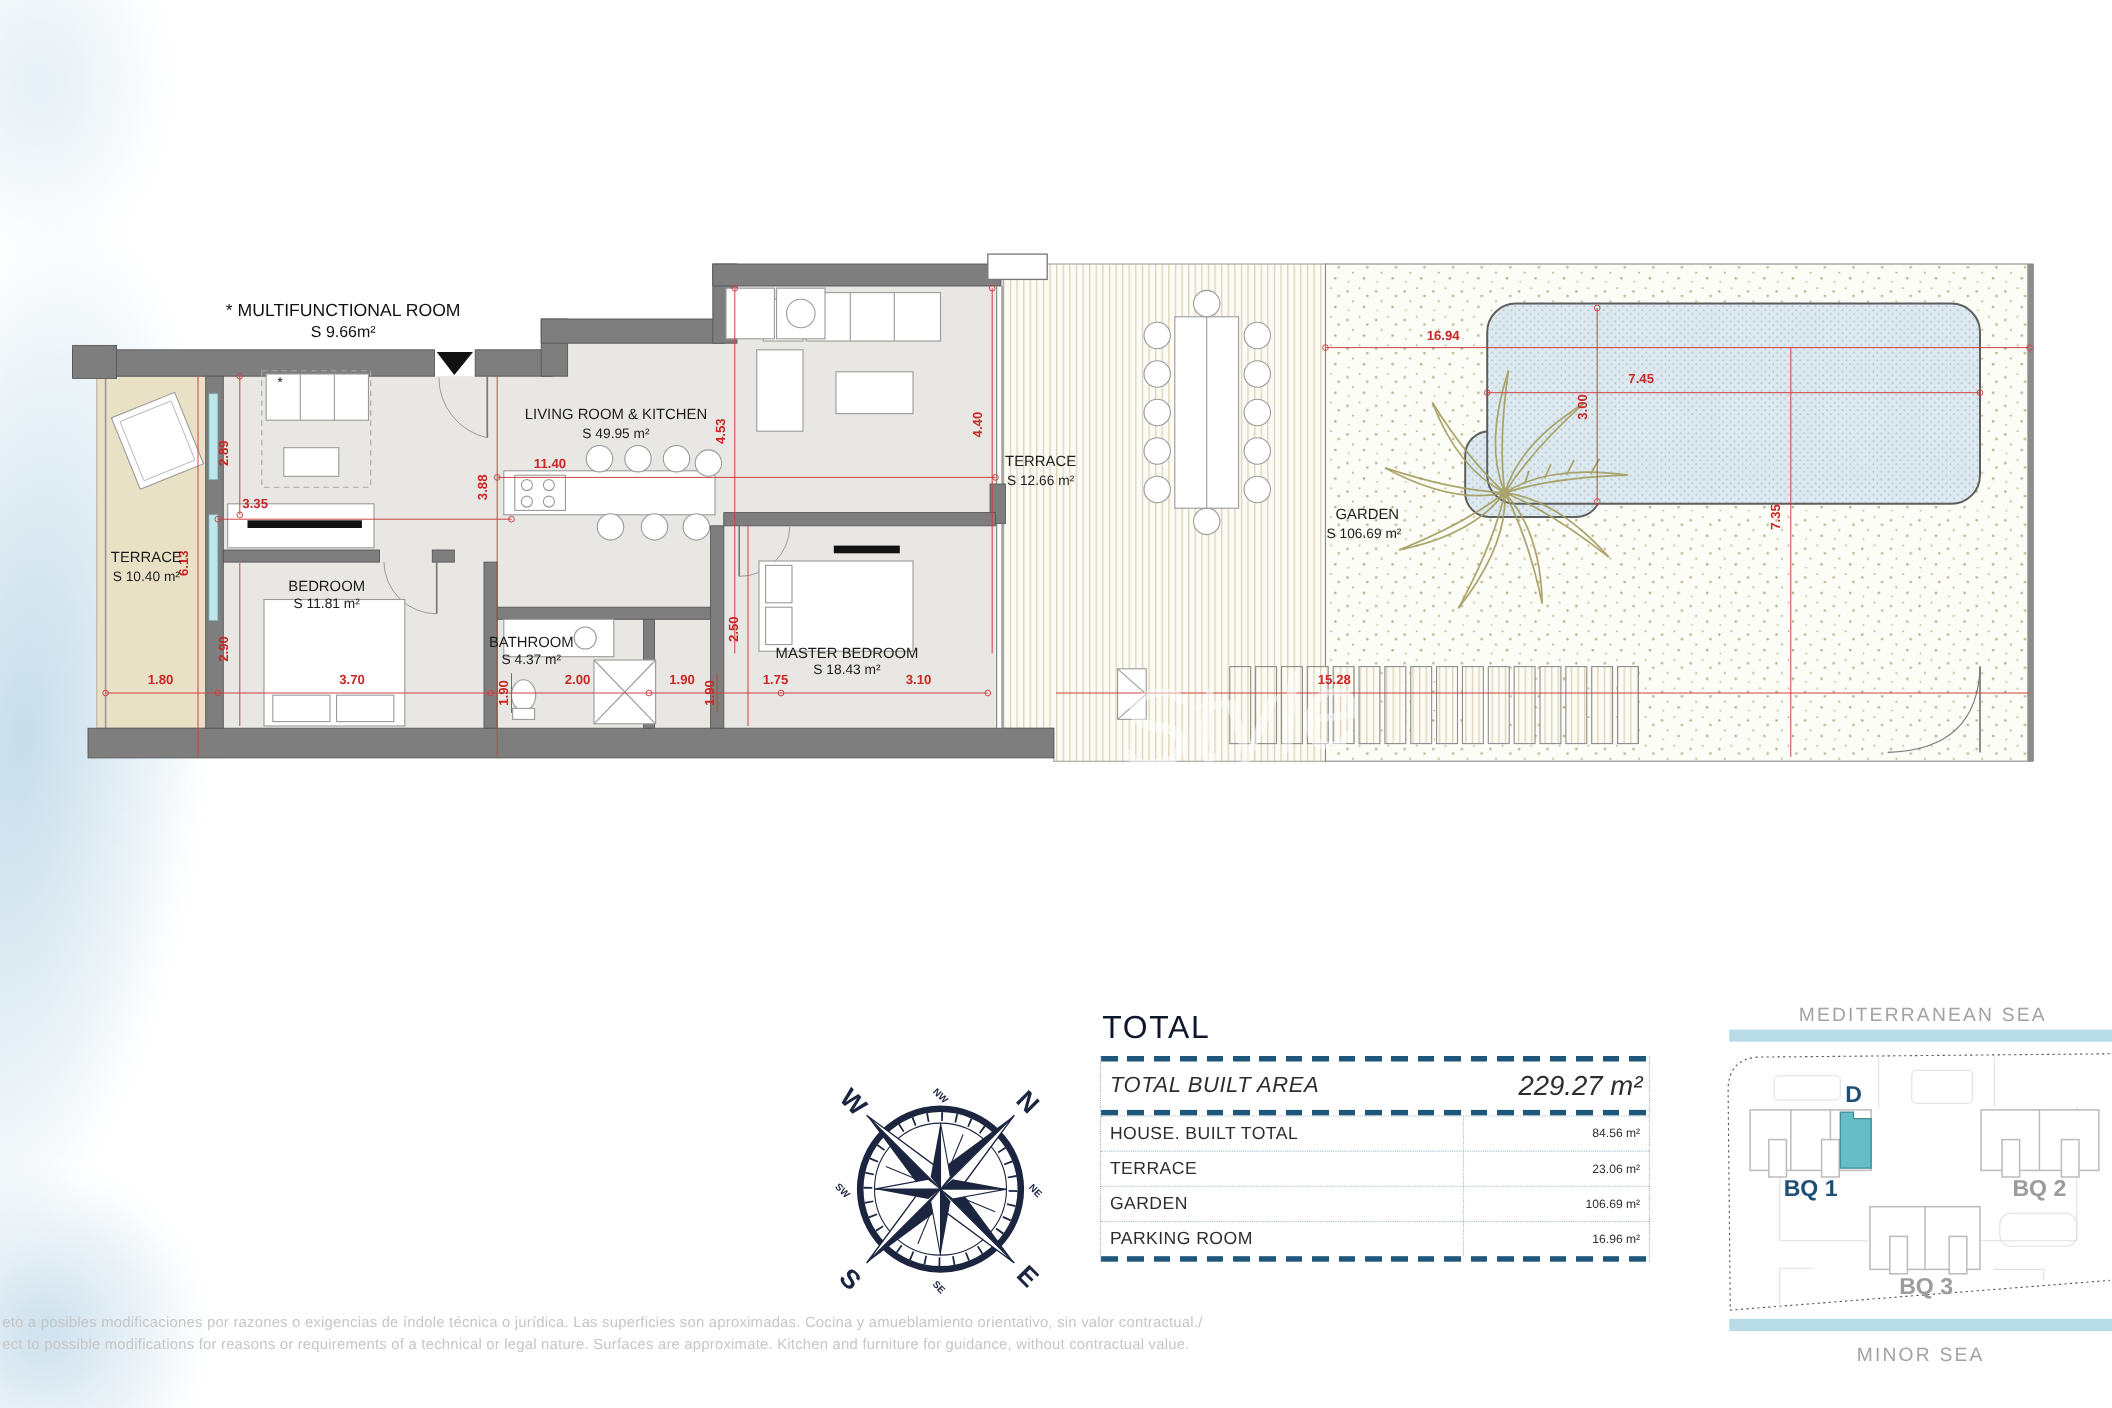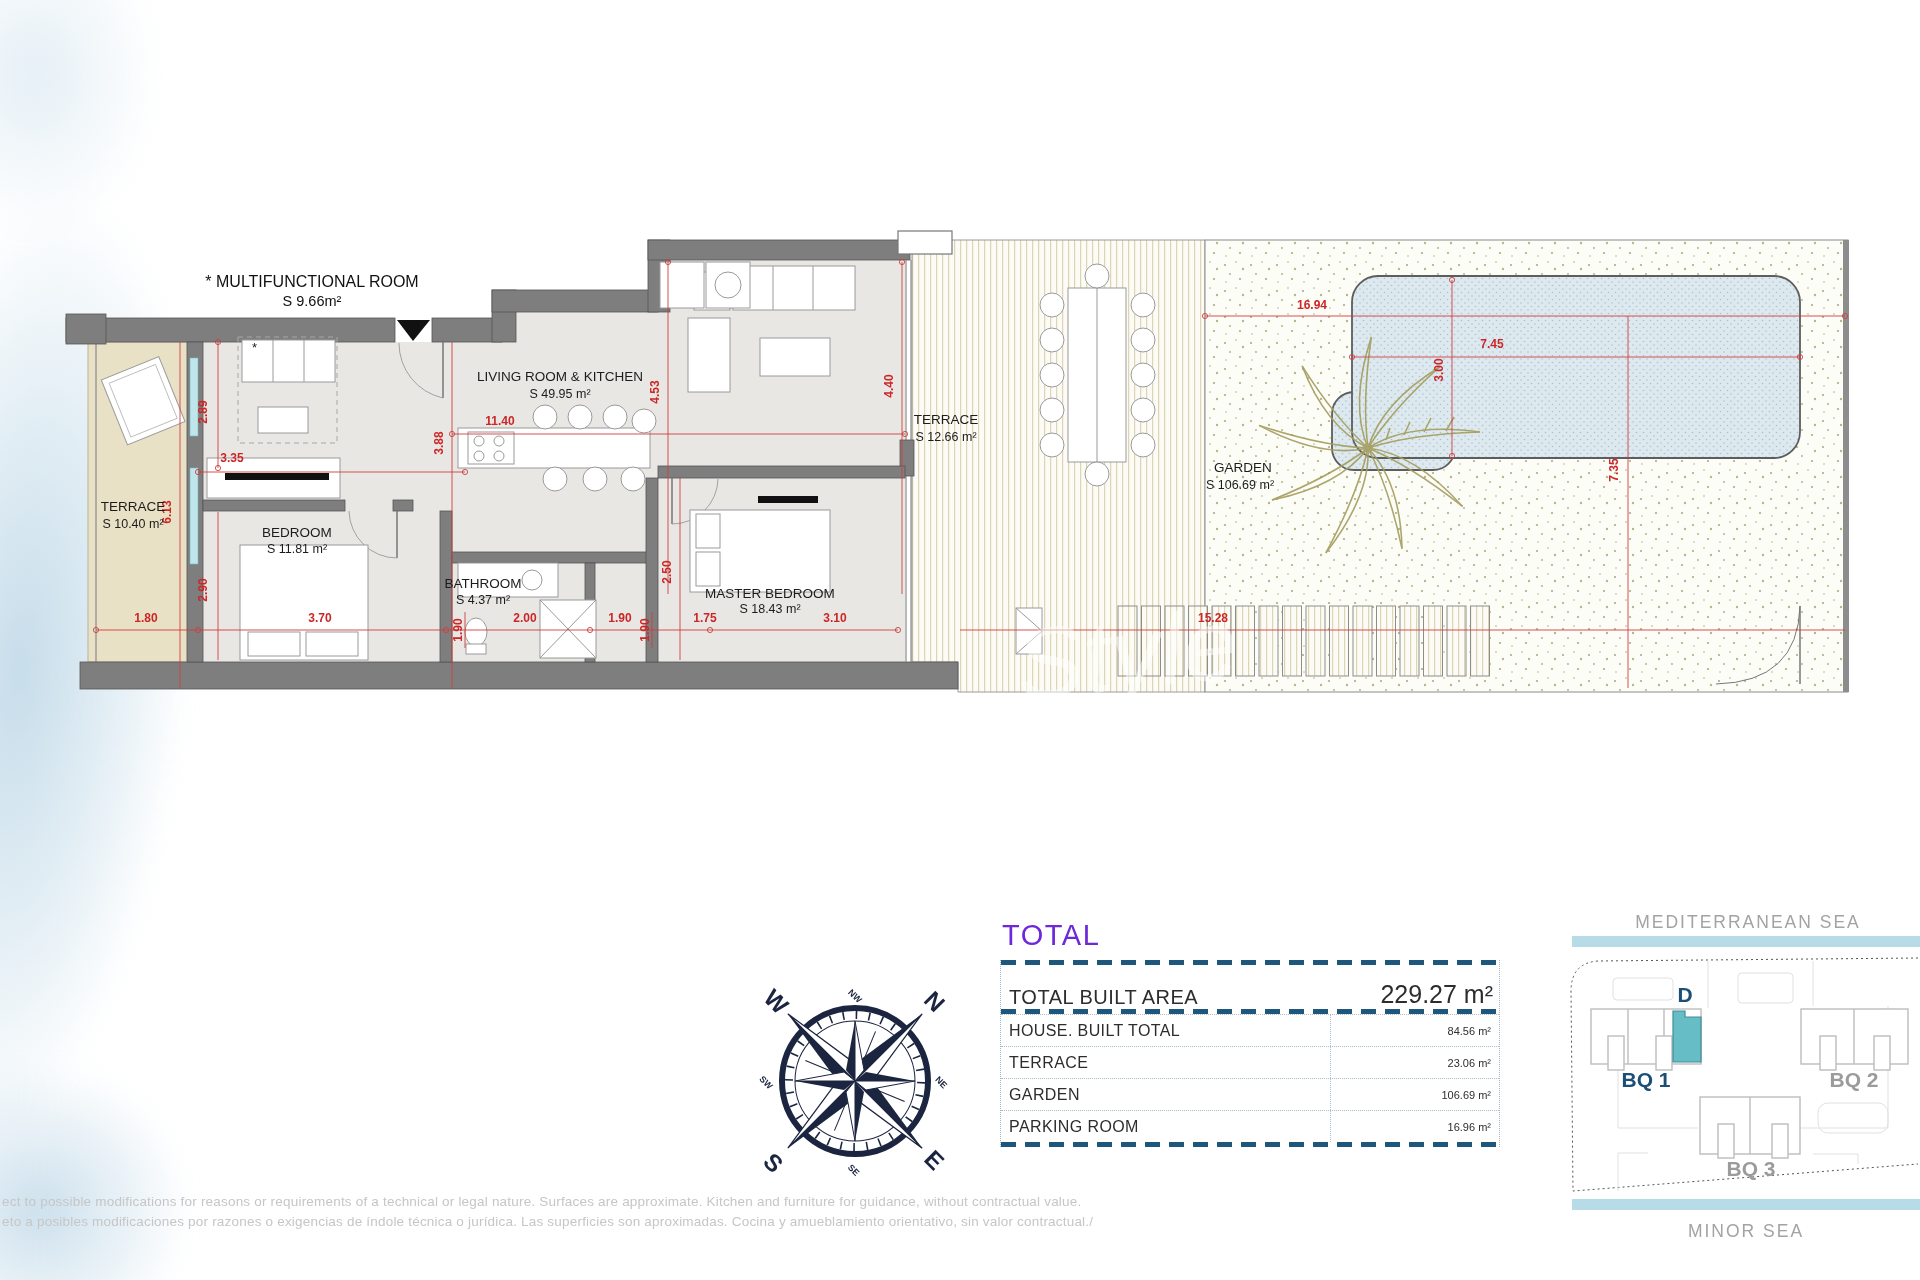--- a/index.html
+++ b/index.html
@@ -19,24 +19,24 @@
   .plantitle{font-size:16px;fill:#111;text-anchor:middle;}
   .plantitle2{font-size:14.5px;fill:#111;text-anchor:middle;}
   .dim{font-size:12px;font-weight:bold;fill:#cc2626;text-anchor:middle;}
   .dimline{stroke:#d04040;stroke-width:0.9;fill:none;}
   .dimdot{fill:none;stroke:#d04040;stroke-width:0.9;}
   .wall{fill:#7e7e7e;stroke:#565656;stroke-width:0.8;}
   .furn{fill:#ffffff;stroke:#9a9a9a;stroke-width:1;}
   .furnln{stroke:#9a9a9a;stroke-width:1;fill:none;}
   
   .total-table{position:absolute;left:1000px;top:919px;width:500px;color:#2d2d2d;}
-  .tt-title{font-size:29px;letter-spacing:1.5px;color:#6d28d9;margin:0 0 8px 2px;}
+  .tt-title{font-size:29px;letter-spacing:1.5px;color:#0f172a;margin:0 0 8px 2px;}
   .tt-box{border-left:1px dotted #9db6c4;border-right:1px dotted #9db6c4;}
   .tt-dash{height:5px;background:repeating-linear-gradient(90deg,#1f567c 0 15px,rgba(0,0,0,0) 15px 24px);}
-  .tt-total-row{display:flex;align-items:flex-end;height:44px;padding:0 6px 0 8px;}
+  .tt-total-row{display:flex;align-items:center;height:44px;padding:0 6px 0 8px;font-style:italic;}
   .tt-label-lg{flex:1;font-size:20px;letter-spacing:0.5px;}
   .tt-value-lg{font-size:25px;}
   .tt-row{display:flex;align-items:center;height:31px;padding-left:8px;border-top:1px dotted #aabfcb;}
   .tt-row:first-of-type{border-top:none;}
   .tt-row .lab{flex:1;font-size:16px;letter-spacing:0.4px;}
   .tt-row .val{width:160px;text-align:right;font-size:11px;align-self:stretch;
                display:flex;align-items:center;justify-content:flex-end;
                border-left:1px dotted #aabfcb;padding-right:8px;}
   
   .disclaimer{position:absolute;left:2px;top:1192px;width:1000px;color:#c6c6c6;
@@ -479,17 +479,17 @@
       <line x1="192" y1="199" x2="192" y2="256"></line>
       <rect x="160" y="226" width="16" height="34"></rect>
       <rect x="214" y="226" width="16" height="34"></rect>
     </g>
     <text x="193" y="278" font-size="21" font-weight="bold" fill="#9b9b9b" text-anchor="middle">BQ 3</text>
     <rect x="14" y="301" width="348" height="11" fill="#b7dbe7"></rect>
     <text x="188" y="339" font-size="17.5" letter-spacing="2" fill="#a3a3a3" text-anchor="middle">MINOR SEA</text>
   </svg>
 
   <div class="disclaimer">
+    <div>eto a posibles modificaciones por razones o exigencias de índole técnica o jurídica. Las superficies son aproximadas. Cocina y amueblamiento orientativo, sin valor contractual./</div>
     <div>ect to possible modifications for reasons or requirements of a technical or legal nature. Surfaces are approximate. Kitchen and furniture for guidance, without contractual value.</div>
-    <div>eto a posibles modificaciones por razones o exigencias de índole técnica o jurídica. Las superficies son aproximadas. Cocina y amueblamiento orientativo, sin valor contractual./</div>
   </div>
 
 </div>
 
 </body></html>

